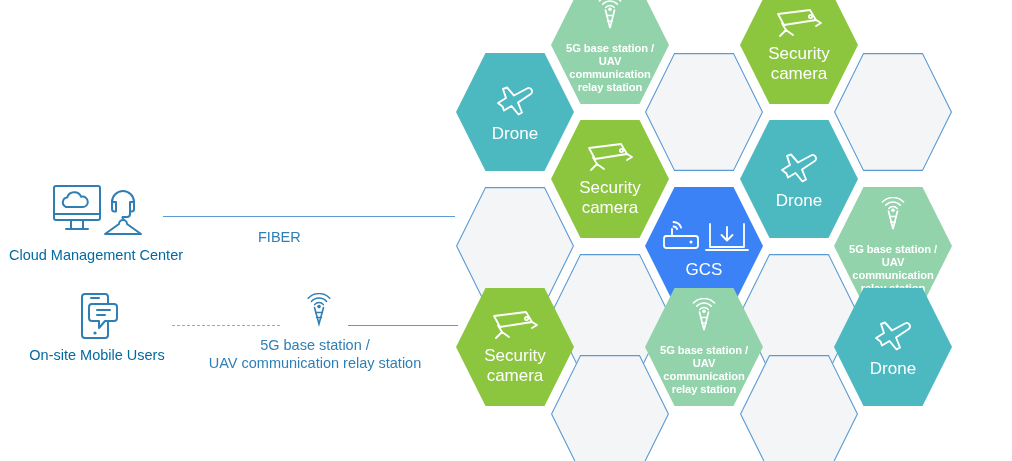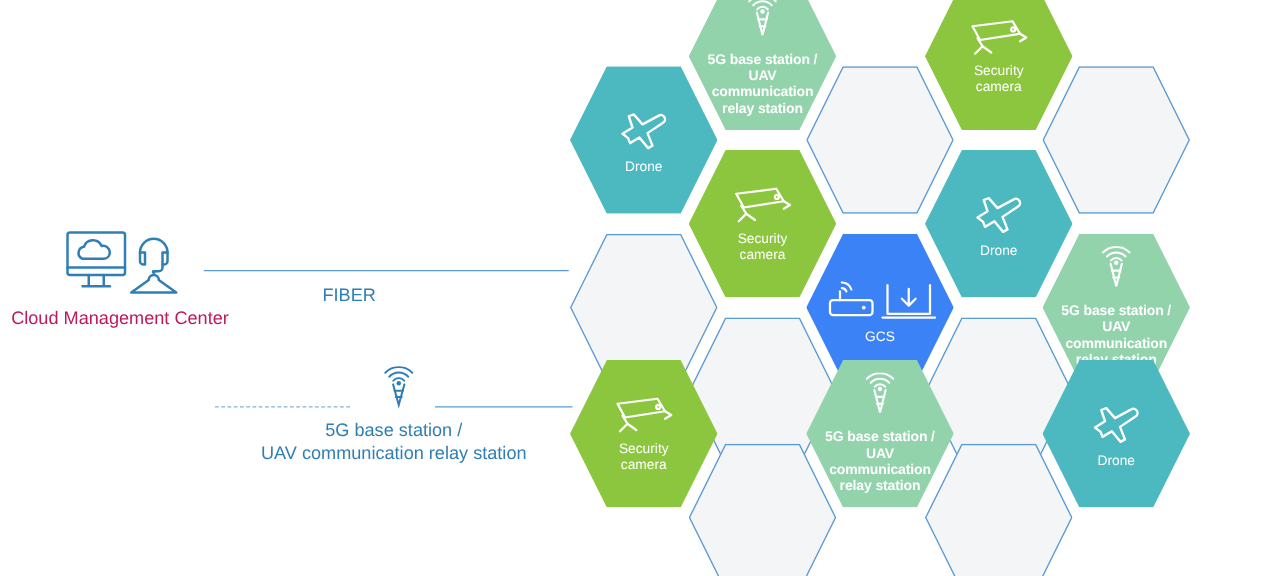--- a/index.html
+++ b/index.html
@@ -24,21 +24,21 @@
     align-items: center;
     color: #2f7fb5;
   }
   .left-node .icon-wrap {
     display: block;
     line-height: 0;
   }
   .left-node .caption {
     margin-top: 4px;
     font-size: 14.5px;
-    color: #be185d;
+    color: #0369a1;
     white-space: nowrap;
     text-align: left;
     line-height: 1.25;
   }
 
   
   .link-solid {
     position: absolute;
     height: 0;
     border-top: 1.4px solid #5b9bd5;
@@ -75,21 +75,21 @@
   .hex {
     -webkit-clip-path: polygon(25% 0%, 75% 0%, 100% 50%, 75% 100%, 25% 100%, 0% 50%);
     clip-path: polygon(25% 0%, 75% 0%, 100% 50%, 75% 100%, 25% 100%, 0% 50%);
   }
   .hex .hex-icon {
     line-height: 0;
     margin-bottom: 4px;
   }
   .hex .hex-label {
     color: #ffffff;
-    font-size: 11px;
+    font-size: 17px;
     line-height: 1.18;
     padding: 0 14px;
     white-space: pre-line;
   }
   .hex.small-label .hex-label {
     font-size: 11.2px;
     font-weight: bold;
     line-height: 1.18;
     padding: 0 6px;
     letter-spacing: -0.1px;
@@ -159,20 +159,34 @@
           <path d="M92 22 L92 29 a2.5 2.5 0 0 1 -2.5 2.5 L88 31.5 L88 22 Z"></path>
           <path d="M88 31.5 L88 34 a3 3 0 0 1 -3 3 L81 37"></path>
           <circle cx="81" cy="37.5" r="1.6" fill="#2f7fb5" stroke="none"></circle>
           <path d="M81 40 a4 4 0 0 0 -4 4 L63 54 L99 54 L85 44 a4 4 0 0 0 -4 -4 Z"></path>
         </g>
       </svg>
     </span>
     <span class="caption">Cloud Management Center</span>
   </div>
 
+  <div class="left-node" style="left:22px; top:290px; width:150px;">
+    <span class="icon-wrap">
+      <svg width="62" height="52" viewBox="0 0 62 52">
+        <g fill="none" stroke="#2f7fb5" stroke-width="2" stroke-linejoin="round" stroke-linecap="round">
+          <rect x="16" y="4" width="26" height="44" rx="3"></rect>
+          <path d="M25 8 L33 8"></path>
+          <circle cx="29" cy="43" r="1.6" fill="#2f7fb5" stroke="none"></circle>
+          <path d="M26 14 h22 a3 3 0 0 1 3 3 v11 a3 3 0 0 1 -3 3 h-9 l-6 7 v-7 h-7 a3 3 0 0 1 -3 -3 v-11 a3 3 0 0 1 3 -3 Z" fill="#ffffff"></path>
+          <path d="M31 20 L44 20 M31 25 L39 25"></path>
+        </g>
+      </svg>
+    </span>
+    <span class="caption">On-site Mobile Users</span>
+  </div>
 
   <div id="hex-layer">
       <div class="hex small-label" style="left: 551px; top: -14px; background: rgb(146, 211, 171);">
         <span class="hex-icon"><svg width="46" height="42" viewBox="0 0 46 42">
             <g fill="none" stroke="#ffffff" stroke-width="1.7" stroke-linecap="round">
               <path d="M18.5 14 L23 32 L27.5 14"></path>
               <path d="M19.7 19.5 L26.3 19.5"></path>
               <path d="M20.7 25 L25.3 25"></path>
             </g>
             <g fill="none" stroke="#ffffff" stroke-width="1.6" stroke-linecap="round">

